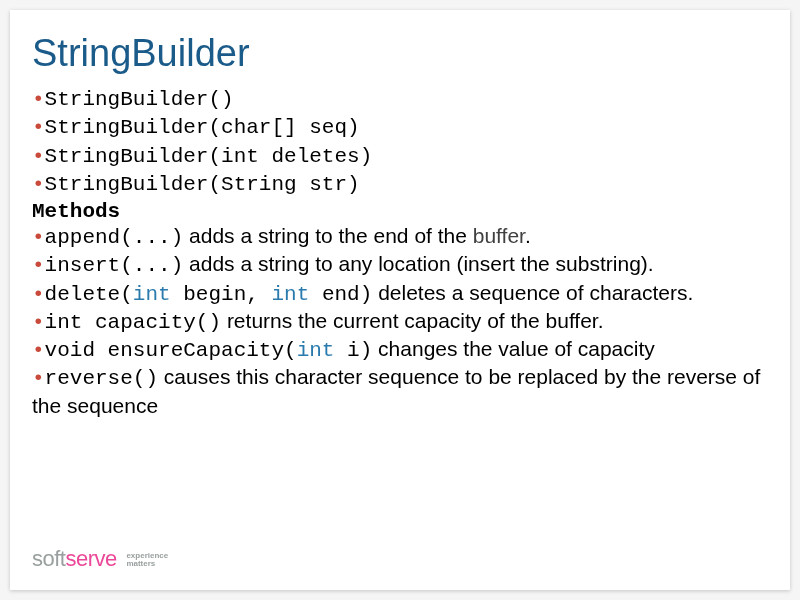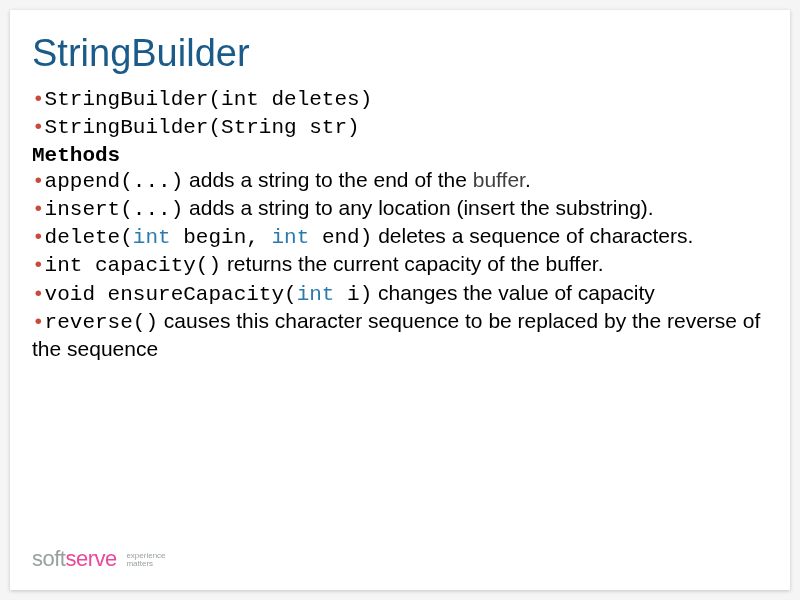--- a/index.html
+++ b/index.html
@@ -65,29 +65,32 @@
   .logo .soft { color: #9aa0a0; }
   .logo .serve { color: #ec4899; }
   .logo .tag {
     font-size: 8px;
     color: #9aa0a0;
     display: inline-block;
     vertical-align: middle;
     line-height: 1;
     margin-left: 4px;
     letter-spacing: 0;
+    font-weight: bold;
   }
 </style>
 </head>
 <body>
 
 <div class="slide">
   <h1 class="title">StringBuilder</h1>
 
 
+  <div class="line"><span class="bullet">•</span><span class="mono">StringBuilder()</span></div>
+  <div class="line"><span class="bullet">•</span><span class="mono">StringBuilder(char[] seq)</span></div>
   <div class="line"><span class="bullet">•</span><span class="mono">StringBuilder(int deletes)</span></div>
   <div class="line"><span class="bullet">•</span><span class="mono">StringBuilder(String str)</span></div>
 
   <div class="section-label">Methods</div>
 
   <div class="line"><span class="bullet">•</span><span class="mono">append(...)</span><span> adds a string to the end of the </span><span class="link">buffer</span><span>.</span></div>
 
   <div class="line"><span class="bullet">•</span><span class="mono">insert(...)</span><span> adds a string to any location (insert the substring).</span></div>
 
   <div class="line"><span class="bullet">•</span><span class="mono">delete(</span><span class="kw">int</span><span class="mono"> begin, </span><span class="kw">int</span><span class="mono"> end)</span><span> deletes a sequence of characters.</span></div>

